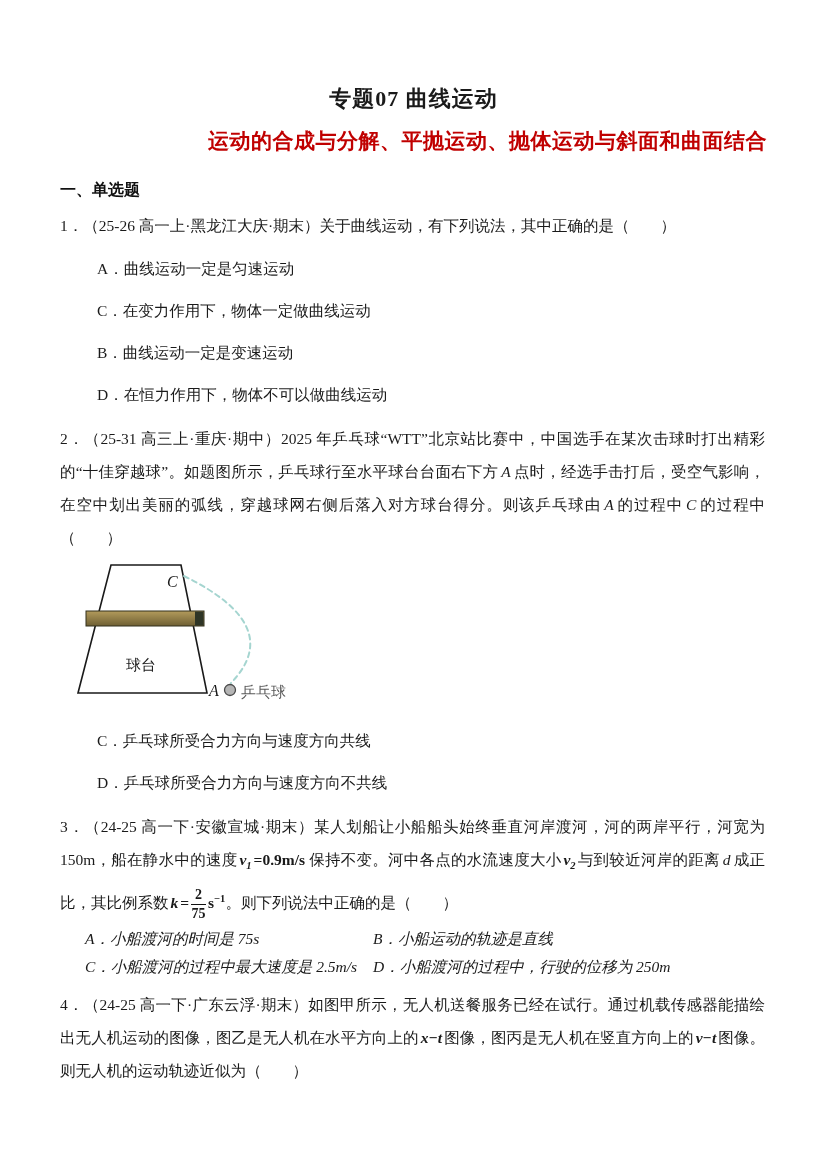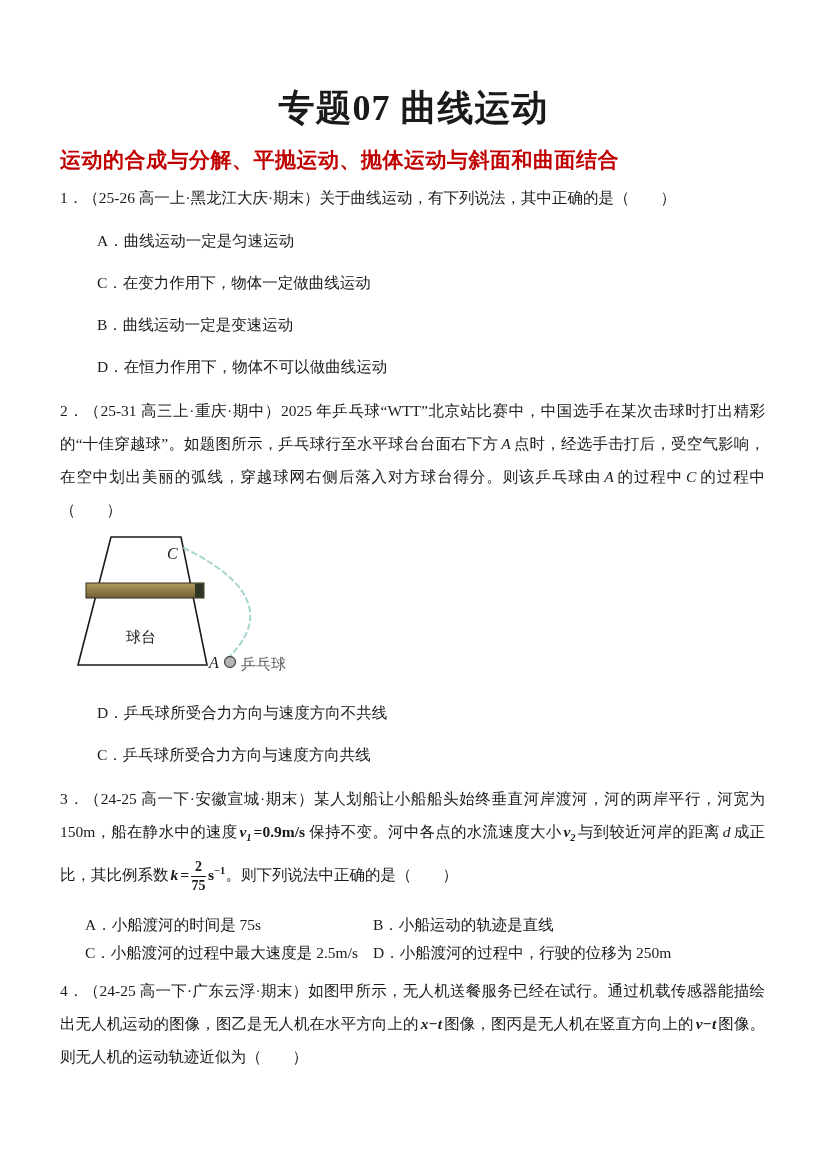--- a/index.html
+++ b/index.html
@@ -6,37 +6,37 @@
   .page {
     width:827px; height:1169px; box-sizing:border-box;
     padding:84px 60px 30px 60px;
     background:#ffffff;
     font-family:"Liberation Serif","DejaVu Serif",serif;
     font-size:15.5px; color:#1a1a1a;
     overflow:hidden;
   }
   .title {
     margin:0; text-align:center;
-    font-size:36px; font-weight:700; letter-spacing:1px;
+    font-size:22px; font-weight:700; letter-spacing:1px;
   }
   .subtitle {
-    margin:13px 0 0 0; text-align:left;
+    margin:13px 0 0 0; text-align:right;
     font-size:21px; font-weight:700; color:#c00000; letter-spacing:0.5px;
   }
   .section-heading {
     margin:25px 0 8px 0;
     font-family:"Liberation Sans","DejaVu Sans",sans-serif;
     font-weight:700; font-size:16px; color:#111;
   }
   .question { margin:0; }
   .stem { margin:7px 2px 3px 0; line-height:33px; text-align:justify; }
   .options p { margin:12px; padding-left:25px; line-height:30px; }
   .options-2col {
     display:grid; grid-template-columns:288px 1fr;
-    padding-left:25px; margin-top:17px;
+    padding-left:25px; margin-top:3px;font-style:italic;
   }
   .options-2col p { margin:0; line-height:28px; }
   .figure-wrap { margin:4px 0 12px 14px; }
   .ivar { font-style:italic; margin:0 3px; }
   .bmath { font-weight:700; font-style:italic; margin:0 2px; }
   .beq { font-weight:700; }
   sub, sup { font-size:10.5px; }
   .frac {
     display:inline-block; vertical-align:middle; text-align:center;
     font-weight:700; line-height:1.15; font-size:14px; margin:0 2px;
@@ -47,20 +47,21 @@
   .fig-cn  { font:15px "Liberation Serif","DejaVu Serif",serif; fill:#1a1a1a; }
   .fig-gray { fill:#5a5a5a; }
 </style>
 </head>
 <body>
 
 <div class="page">
 
   <h1 class="title">专题07 曲线运动</h1>
   <h2 class="subtitle">运动的合成与分解、平抛运动、抛体运动与斜面和曲面结合</h2>
+  <div class="section-heading">一、单选题</div>
 
   <div class="question">
     <p class="stem">1．（25-26 高一上·黑龙江大庆·期末）关于曲线运动，有下列说法，其中正确的是（　　）</p>
     <div class="options">
       <p>A．曲线运动一定是匀速运动</p>
       <p>C．在变力作用下，物体一定做曲线运动</p>
       <p>B．曲线运动一定是变速运动</p>
       <p>D．在恒力作用下，物体不可以做曲线运动</p>
     </div>
   </div>
@@ -82,22 +83,22 @@
         <rect x="121" y="53.5" width="8.5" height="14" fill="#2e3526"></rect>
         <text x="93" y="29" class="fig-var">C</text>
         <text x="52" y="112" class="fig-cn">球台</text>
         <text x="135" y="138" class="fig-var">A</text>
         <circle cx="156" cy="132" r="5.5" stroke="#4a4a4a" stroke-width="1.3" fill="#b5b5b5"></circle>
         <text x="167" y="139" class="fig-cn fig-gray">乒乓球</text>
       </svg>
     </div>
 
     <div class="options">
+      <p>C．乒乓球所受合力方向与速度方向共线</p>
       <p>D．乒乓球所受合力方向与速度方向不共线</p>
-      <p>C．乒乓球所受合力方向与速度方向共线</p>
     </div>
   </div>
 
   <div class="question">
     <p class="stem"><span>3．（24-25 高一下·安徽宣城·期末）某人划船让小船船头始终垂直河岸渡河，河的两岸平行，河宽为 150m，船在静水中的速度</span><span class="bmath"><span>v</span><sub>1</sub></span><span class="beq">=0.9m/s</span>
       <span>保持不变。河中各点的水流速度大小</span><span class="bmath"><span>v</span><sub>2</sub></span><span>与到较近河岸的距离</span><span class="ivar">d</span><span>成正比，其比例系数</span><span class="bmath">k</span><span class="beq">=</span><span class="frac"><span class="num">2</span><span class="den">75</span></span><span class="beq"><span>s</span><sup>−1</sup></span><span>。则下列说法中正确的是（　　）</span></p>
 
     <div class="options-2col">
       <p>A．小船渡河的时间是 75s</p>
       <p>B．小船运动的轨迹是直线</p>

